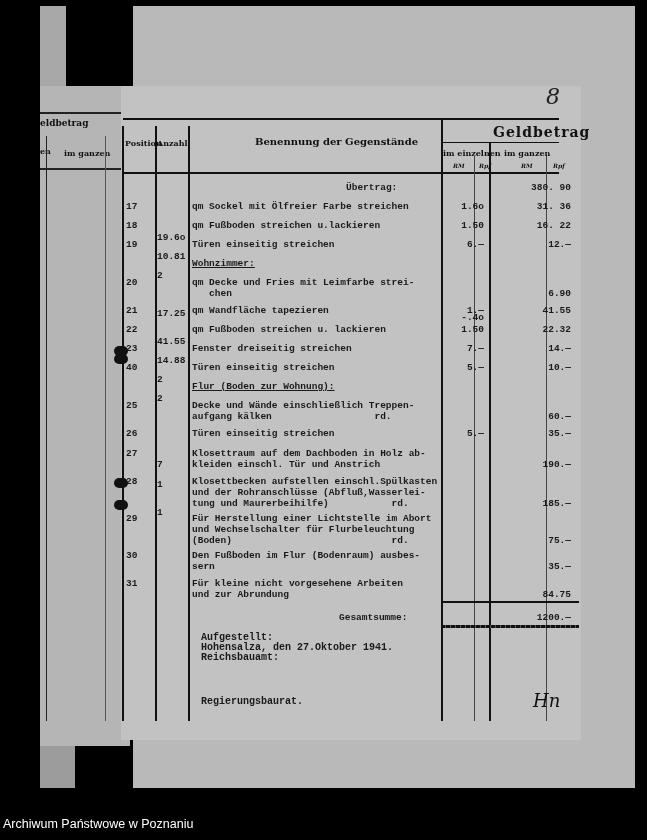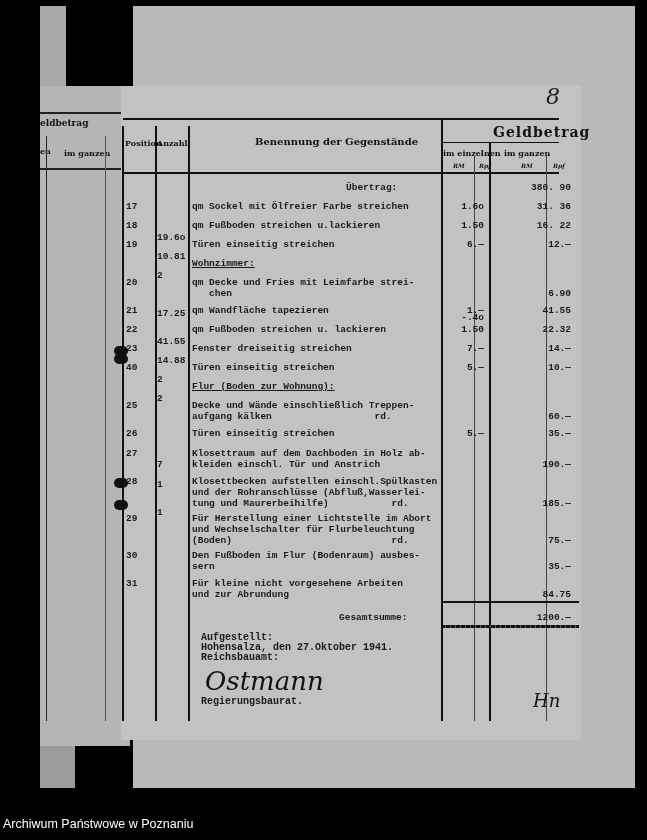--- a/index.html
+++ b/index.html
@@ -222,21 +222,20 @@
   <div class="hrule" style="left:320px;top:515px;width:138px;"></div>
   <div class="row" style="top:526px;">
     <span class="desc" style="left:218px;">Gesamtsumme:</span>
     <span class="ganz">1200.—</span>
   </div>
   <div class="hrule" style="left:320px;top:539px;width:138px;height:3px;background:repeating-linear-gradient(90deg,#111 0 4px,#555 4px 5px);"></div>
 
   <span class="footer-text" style="top:546px;">Aufgestellt:</span>
   <span class="footer-text" style="top:556px;">Hohensalza, den 27.Oktober 1941.</span>
   <span class="footer-text" style="top:566px;">Reichsbauamt:</span>
-  <span class="signature">Ostmann</span>
   <span class="footer-text" style="top:610px;">Regierungsbaurat.</span>
   <span class="initials">Hn</span>
 </div>
 
 <div class="binder-hole" style="left:114px;top:346px;"></div>
 <div class="binder-hole" style="left:114px;top:354px;"></div>
 <div class="binder-hole" style="left:114px;top:478px;"></div>
 <div class="binder-hole" style="left:114px;top:500px;"></div>
 
 <span class="archive-label">Archiwum Państwowe w Poznaniu</span>

